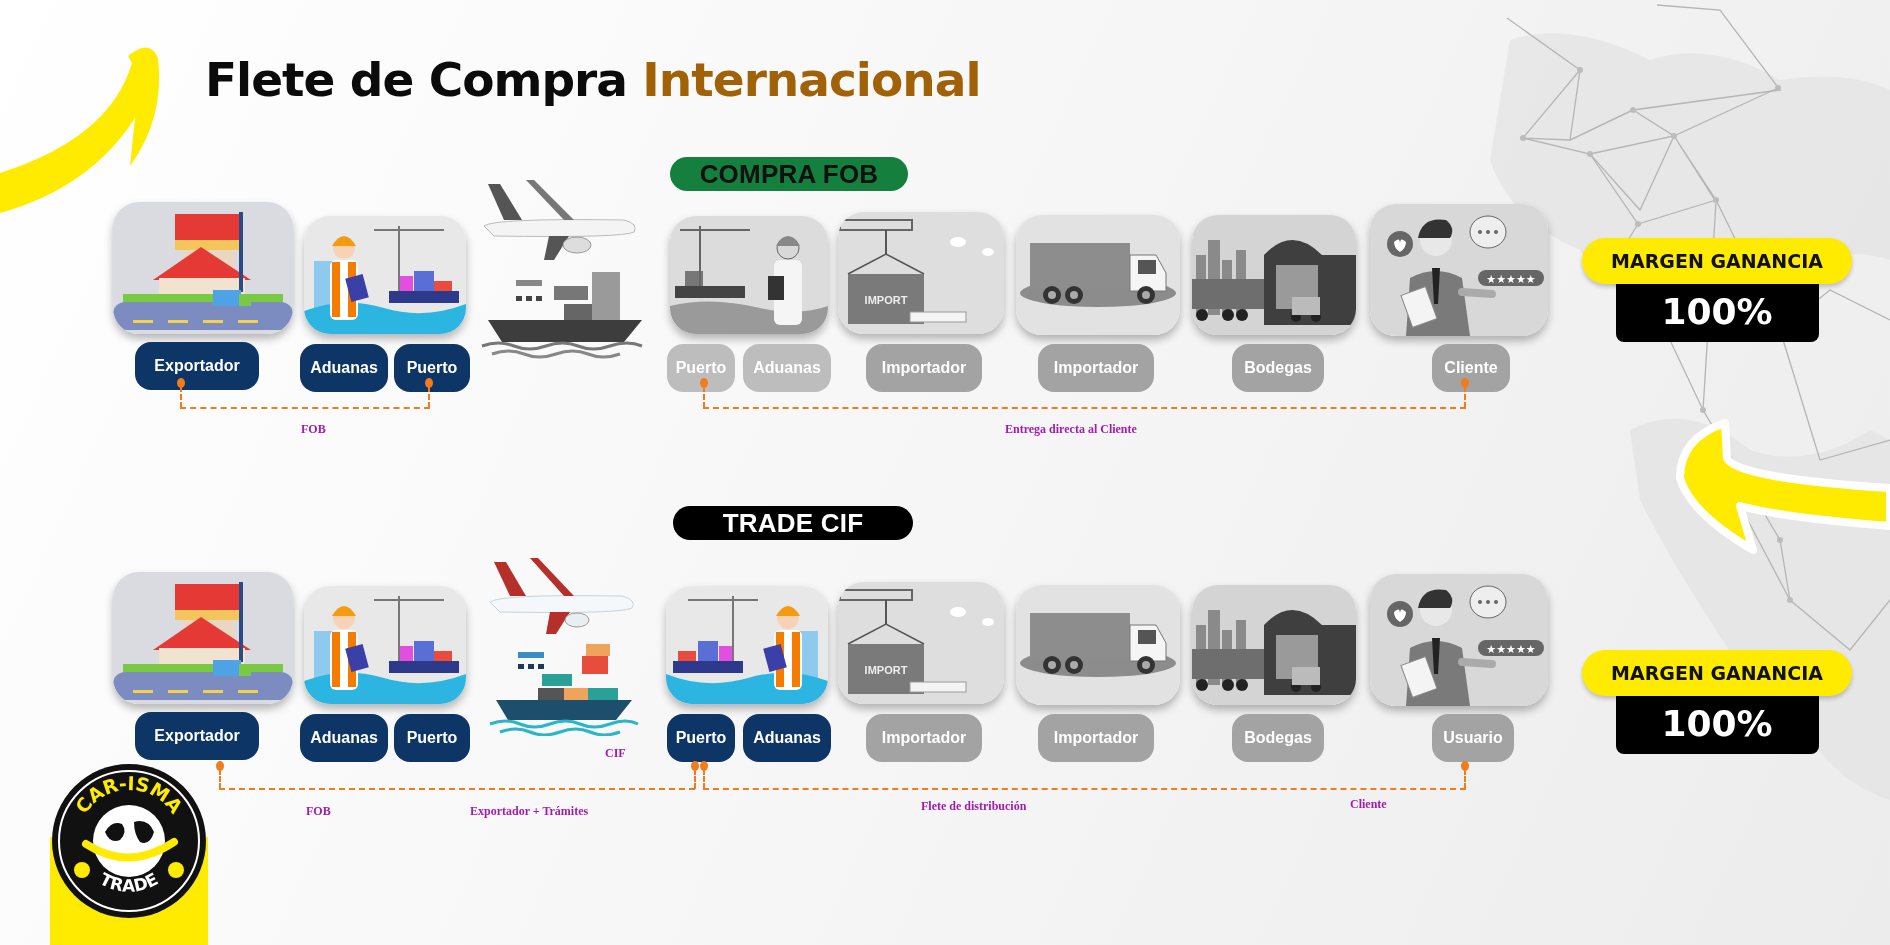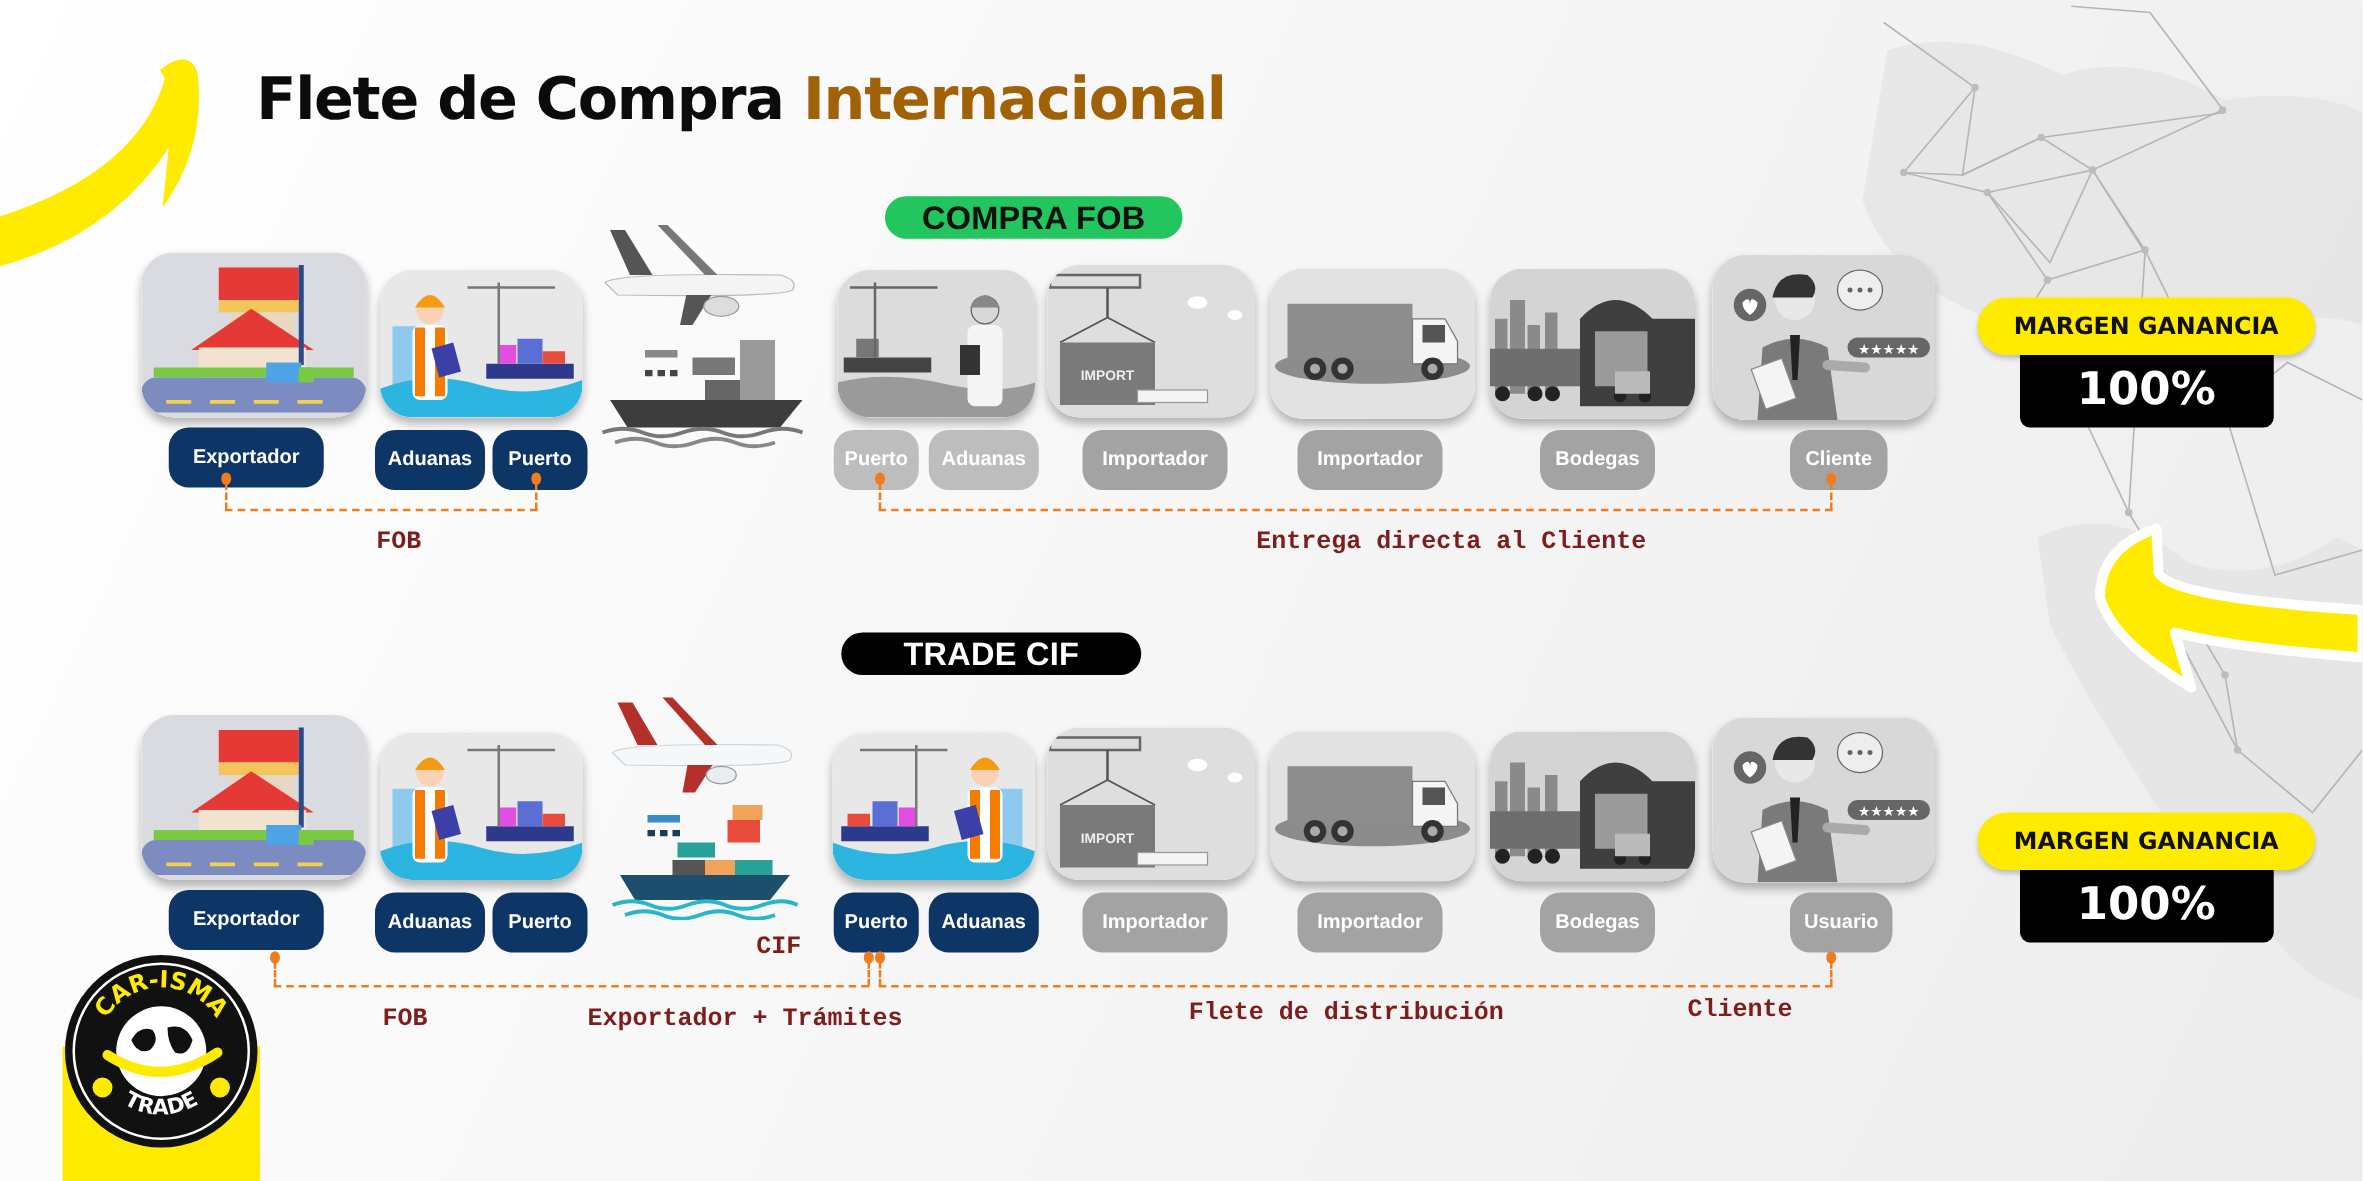--- a/index.html
+++ b/index.html
@@ -14,21 +14,21 @@
   
   .network { position: absolute; right: 0; top: 0; width: 440px; height: 945px; }
 
   
   .title { left: 205px; top: 52px; font-family: "DejaVu Sans", sans-serif; font-weight: 700; font-size: 47px; letter-spacing: -1px; white-space: nowrap; }
   .title .t1 { color: #0b0b0b; }
   .title .t2 { color: #a16207; }
 
   
   .pill-head { height: 34px; border-radius: 17px; font-weight: 700; font-size: 26px; display: flex; align-items: center; justify-content: center; letter-spacing: 0.2px; }
-  .pill-fob { left: 708px; top: 157px; width: 238px; background: #22c55e; color: #111; }
+  .pill-fob { left: 670px; top: 157px; width: 238px; background: #15803d; color: #111; }
   .pill-cif { left: 673px; top: 506px; width: 240px; background: #000; color: #fff; }
 
   
   .card {
     position: absolute; border-radius: 26px; overflow: hidden;
     background: linear-gradient(160deg, #f1f1f1, #cfcfcf);
     box-shadow: 0 5px 8px rgba(0,0,0,0.28), inset 0 0 0 1px rgba(255,255,255,0.6);
   }
   .card svg { width: 100%; height: 100%; display: block; }
 
@@ -40,21 +40,21 @@
   }
   .tag.blue { background: #0d3566; }
   .tag.gray { background: #a3a3a3; }
   .tag.lgray { background: #bdbdbd; }
 
   
   .dash-h { position: absolute; height: 0; border-top: 2px dashed #f07c1e; }
   .dash-v { position: absolute; width: 0; border-left: 2px dashed #f07c1e; }
   .dot { position: absolute; width: 8px; height: 10px; border-radius: 50%; background: #f07c1e; }
 
-  .lbl { position: absolute; font-family: Liberation Mono, monospace; font-weight: 700; font-size: 20px; color: #7f1d1d; white-space: nowrap; }
+  .lbl { position: absolute; font-family: Liberation Serif, serif; font-weight: 700; font-size: 12px; color: #a21caf; white-space: nowrap; }
 
   
   .margin { position: absolute; width: 270px; }
   .margin .m-top {
     position: relative; z-index: 2; height: 46px; border-radius: 23px; background: #ffeb00;
     display: flex; align-items: center; justify-content: center;
     font-family: "DejaVu Sans", sans-serif; font-weight: 700; font-size: 19px; color: #111;
     box-shadow: 0 3px 4px rgba(0,0,0,0.2);
   }
   .margin .m-bot {
@@ -515,21 +515,21 @@
 <div class="dot" style="left:691px;top:761px;"></div>
 <div class="dash-v" style="left:694px;top:769px;height:20px;"></div>
 <div class="dot" style="left:700px;top:761px;"></div>
 <div class="dash-v" style="left:703px;top:769px;height:20px;"></div>
 <div class="dash-h" style="left:703px;top:788px;width:763px;"></div>
 <div class="dot" style="left:1461px;top:761px;"></div>
 <div class="dash-v" style="left:1464px;top:769px;height:20px;"></div>
 
 <div class="lbl" style="left:306px;top:804px;">FOB</div>
 <div class="lbl" style="left:470px;top:804px;">Exportador + Trámites</div>
-<div class="lbl" style="left:921px;top:799px;margin-left:30px;">Flete de distribución</div>
+<div class="lbl" style="left:921px;top:799px;">Flete de distribución</div>
 <div class="lbl" style="left:1350px;top:797px;">Cliente</div>
 
 <div class="margin" style="left:1582px;top:650px;">
   <div class="m-top">MARGEN GANANCIA</div>
   <div class="m-bot">100%</div>
 </div>
 
 <div class="abs logo">
   <div style="position:absolute;left:0;top:75px;width:158px;height:108px;background:#ffeb00;"></div>
   <svg style="position:absolute;left:0;top:0;width:158px;height:158px;" viewBox="0 0 158 158">

